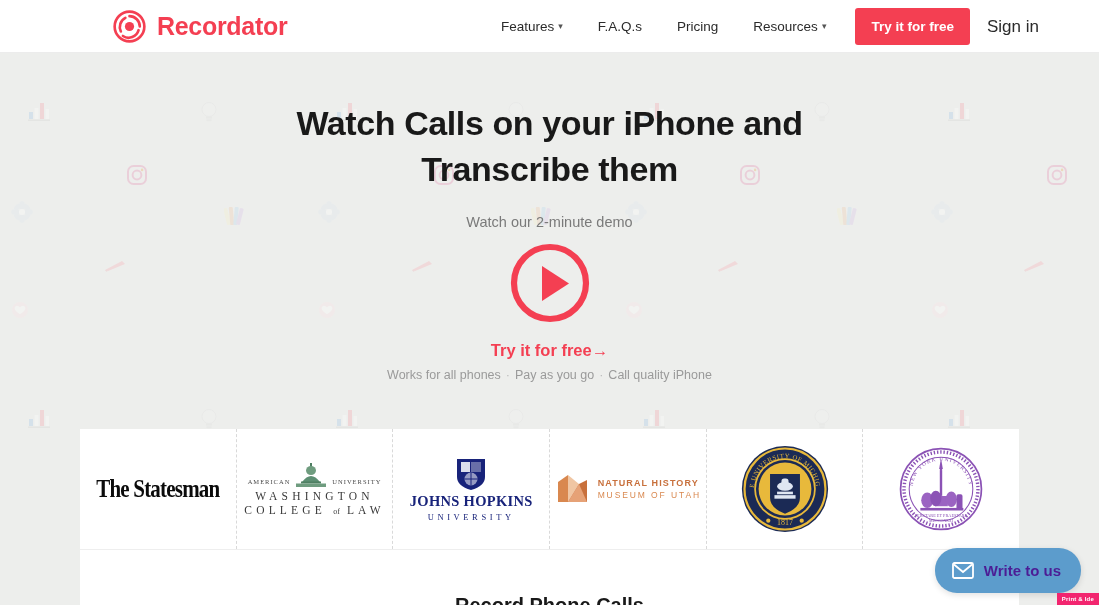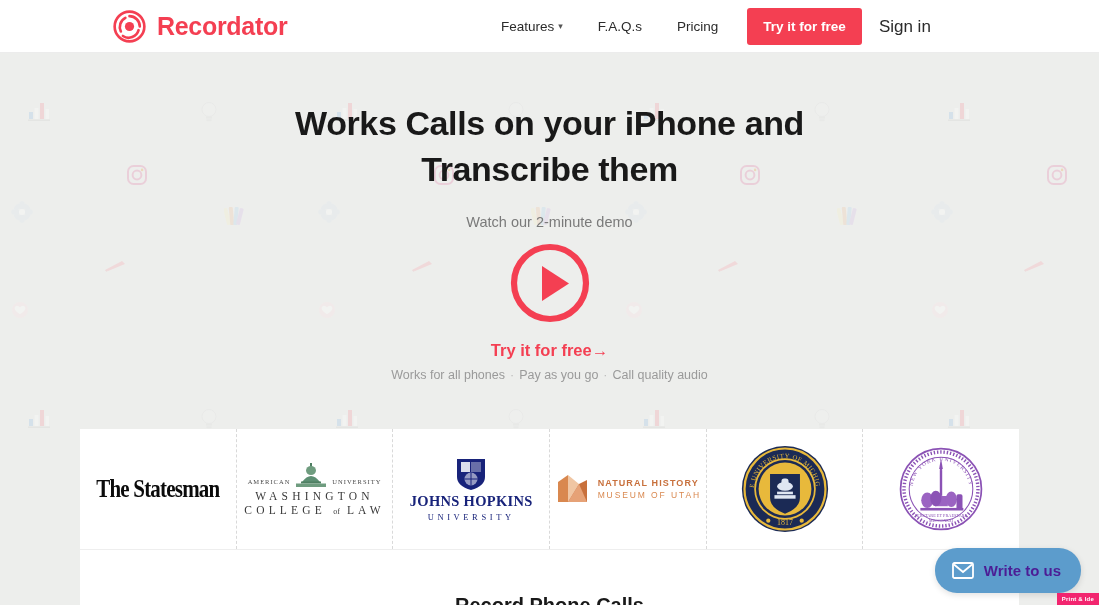--- a/index.html
+++ b/index.html
@@ -147,20 +147,23 @@
     <div class="nav">
       <div class="nav-item">
         <span>Features</span><span class="caret">▾</span>
       </div>
       <div class="nav-item">
         <span>F.A.Q.s</span>
       </div>
       <div class="nav-item">
         <span>Pricing</span>
       </div>
+      <div class="nav-item">
+        <span>Resources</span><span class="caret">▾</span>
+      </div>
       <div class="nav-cta">Try it for free</div>
       <div class="nav-signin">Sign in</div>
     </div>
   </div>
 
   <div class="hero">
 
     <div class="hero-pattern" id="wm-layer">
         <div class="wm" style="left: 28px; top: 48px;"><svg width="22" height="20" viewBox="0 0 22 20">
             <rect x="1" y="11" width="4" height="7" fill="#9fc5e8"></rect>
@@ -373,37 +376,37 @@
             <rect x="1" y="11" width="4" height="7" fill="#9fc5e8"></rect>
             <rect x="6.5" y="7" width="4" height="11" fill="#ffffff"></rect>
             <rect x="12" y="2" width="4" height="16" fill="#f4a0a8"></rect>
             <rect x="17.5" y="8" width="3.5" height="10" fill="#ffffff"></rect>
             <rect x="0" y="18.6" width="22" height="1.2" fill="#c9c9c9"></rect>
           </svg></div>
       </div>
 
     <div class="hero-inner">
       <div class="headline">
-        <div>Works Calls on your iPhone and</div>
+        <div>Watch Calls on your iPhone and</div>
         <div>Transcribe them</div>
       </div>
 
       <div class="demo-label">Watch our 2-minute demo</div>
 
       <svg class="play-btn" viewBox="0 0 80 80">
         <circle cx="40" cy="40" r="36" fill="none" stroke="#F43F52" stroke-width="6.2"></circle>
         <path d="M32 23 L59 40.5 L32 58 Z" fill="#F43F52"></path>
       </svg>
 
       <div>
         <a class="cta-link" href="#">Try it for free→</a>
       </div>
 
       <div class="cta-sub">
-        <span>Works for all phones</span><span class="dot">·</span><span>Pay as you go</span><span class="dot">·</span><span>Call quality audio</span>
+        <span>Works for all phones</span><span class="dot">·</span><span>Pay as you go</span><span class="dot">·</span><span>Call quality iPhone</span>
       </div>
     </div>
   </div>
 
   <div class="logos-card">
 
     <div class="logo-cell">
       <div style="font-family:'Liberation Serif',serif;font-weight:bold;font-size:21px;color:#0b0b0b;letter-spacing:-0.8px;transform:scaleY(1.18);">
         <span>The Statesman</span>
       </div>

